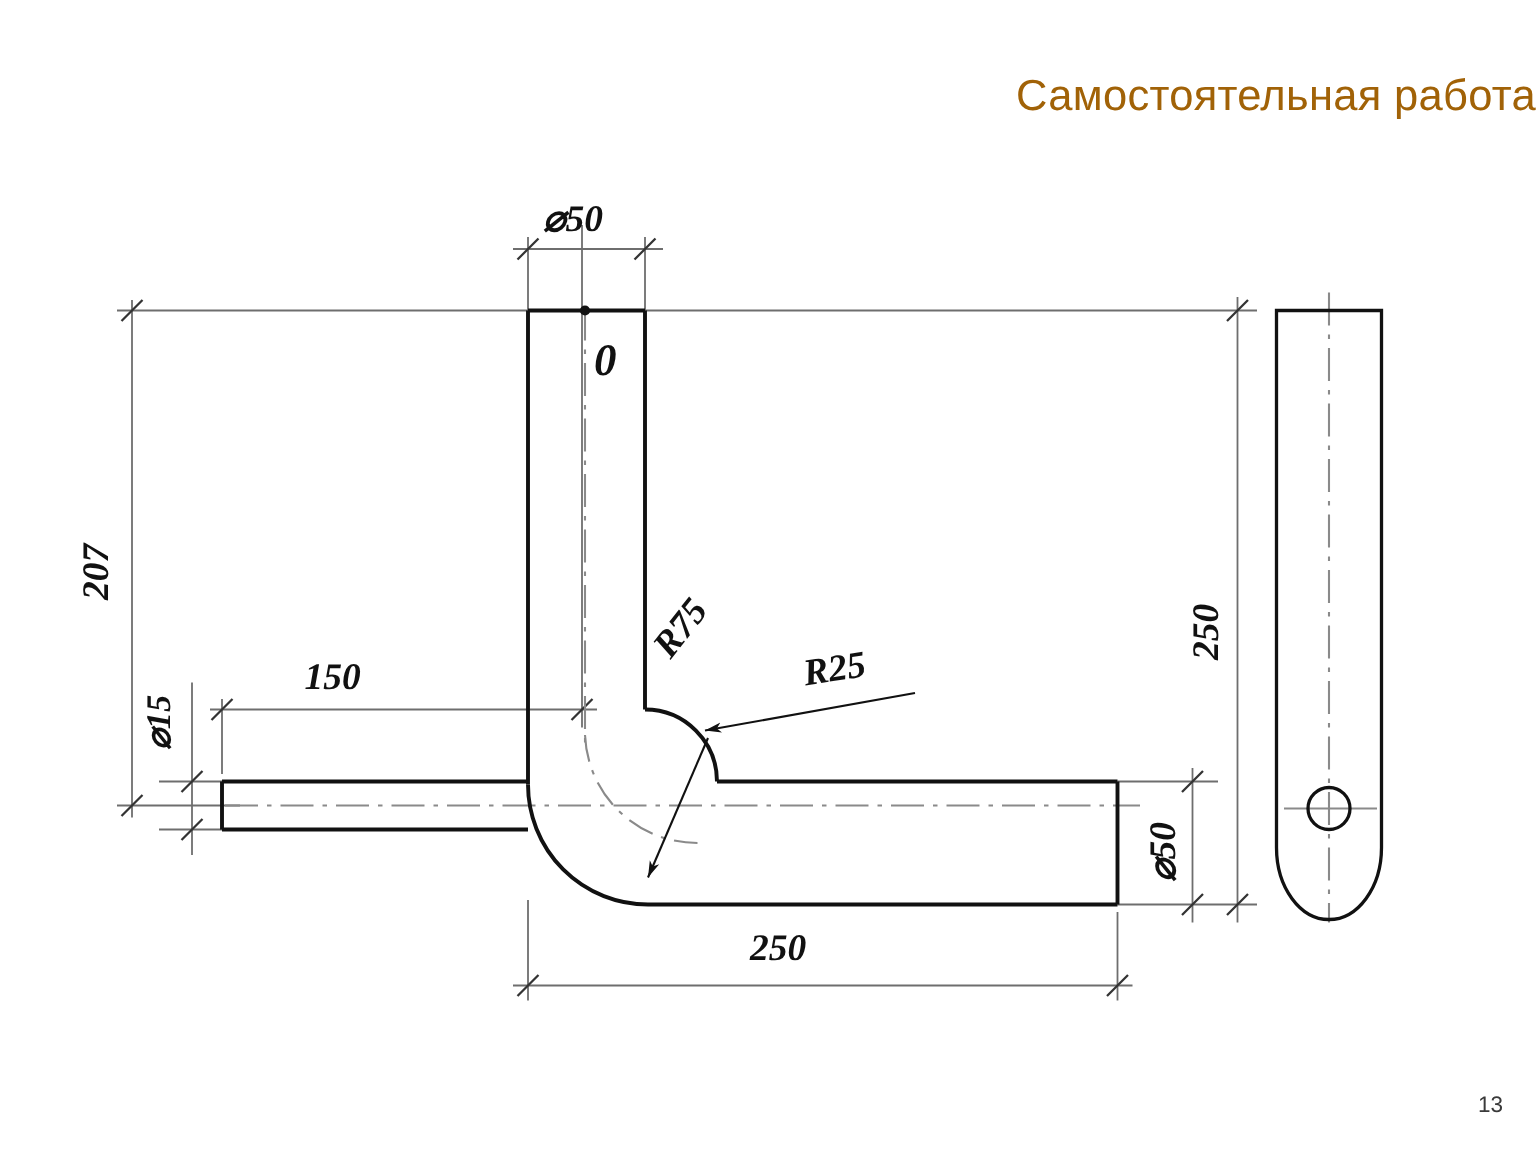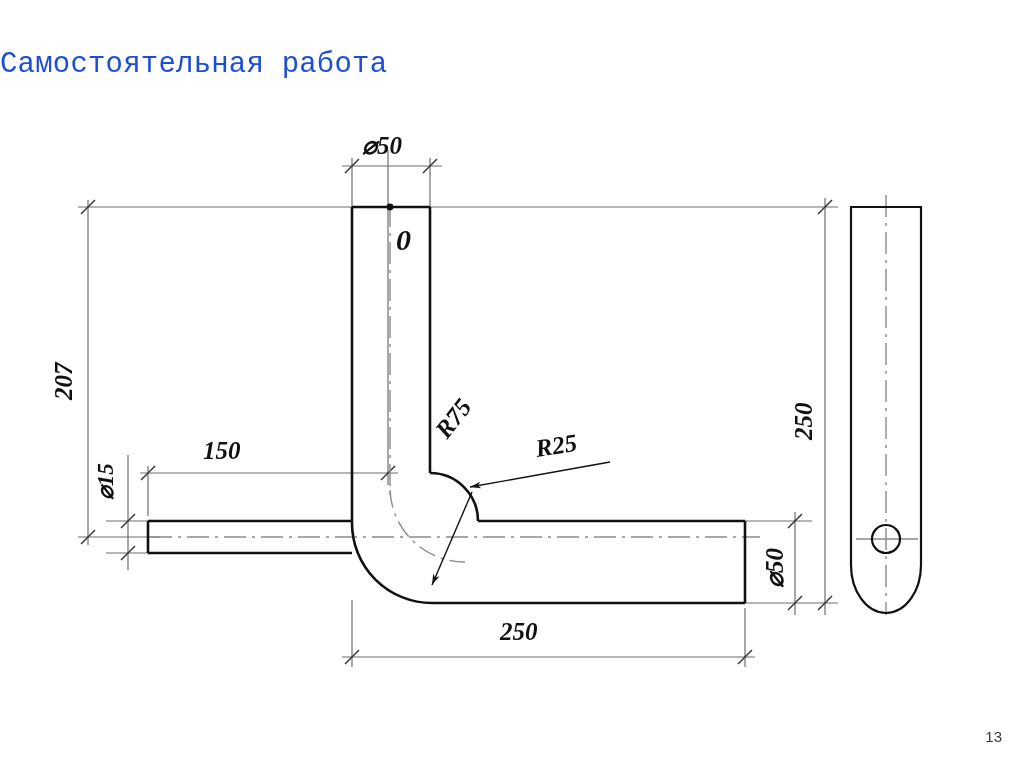--- a/index.html
+++ b/index.html
@@ -19,24 +19,24 @@
     left: 0; top: 0;
     width: 1024px;
     height: 767px;
     background: #ffffff;
   }
   #slide-title {
     position: absolute;
     left: 0;
     top: 48px;
     width: 1024px;
-    text-align: left;
-    font-family: Liberation Mono, monospace;
+    text-align: right;
+    font-family: Liberation Sans, sans-serif;
     font-size: 29px;
-    color: #1d4ed8;
+    color: #a16207;
     letter-spacing: 0.2px;
     white-space: nowrap;
   }
   #page-number {
     position: absolute;
     right: 22px;
     bottom: 22px;
     font-family: "Liberation Sans", sans-serif;
     font-size: 15px;
     color: #3a3a3a;

